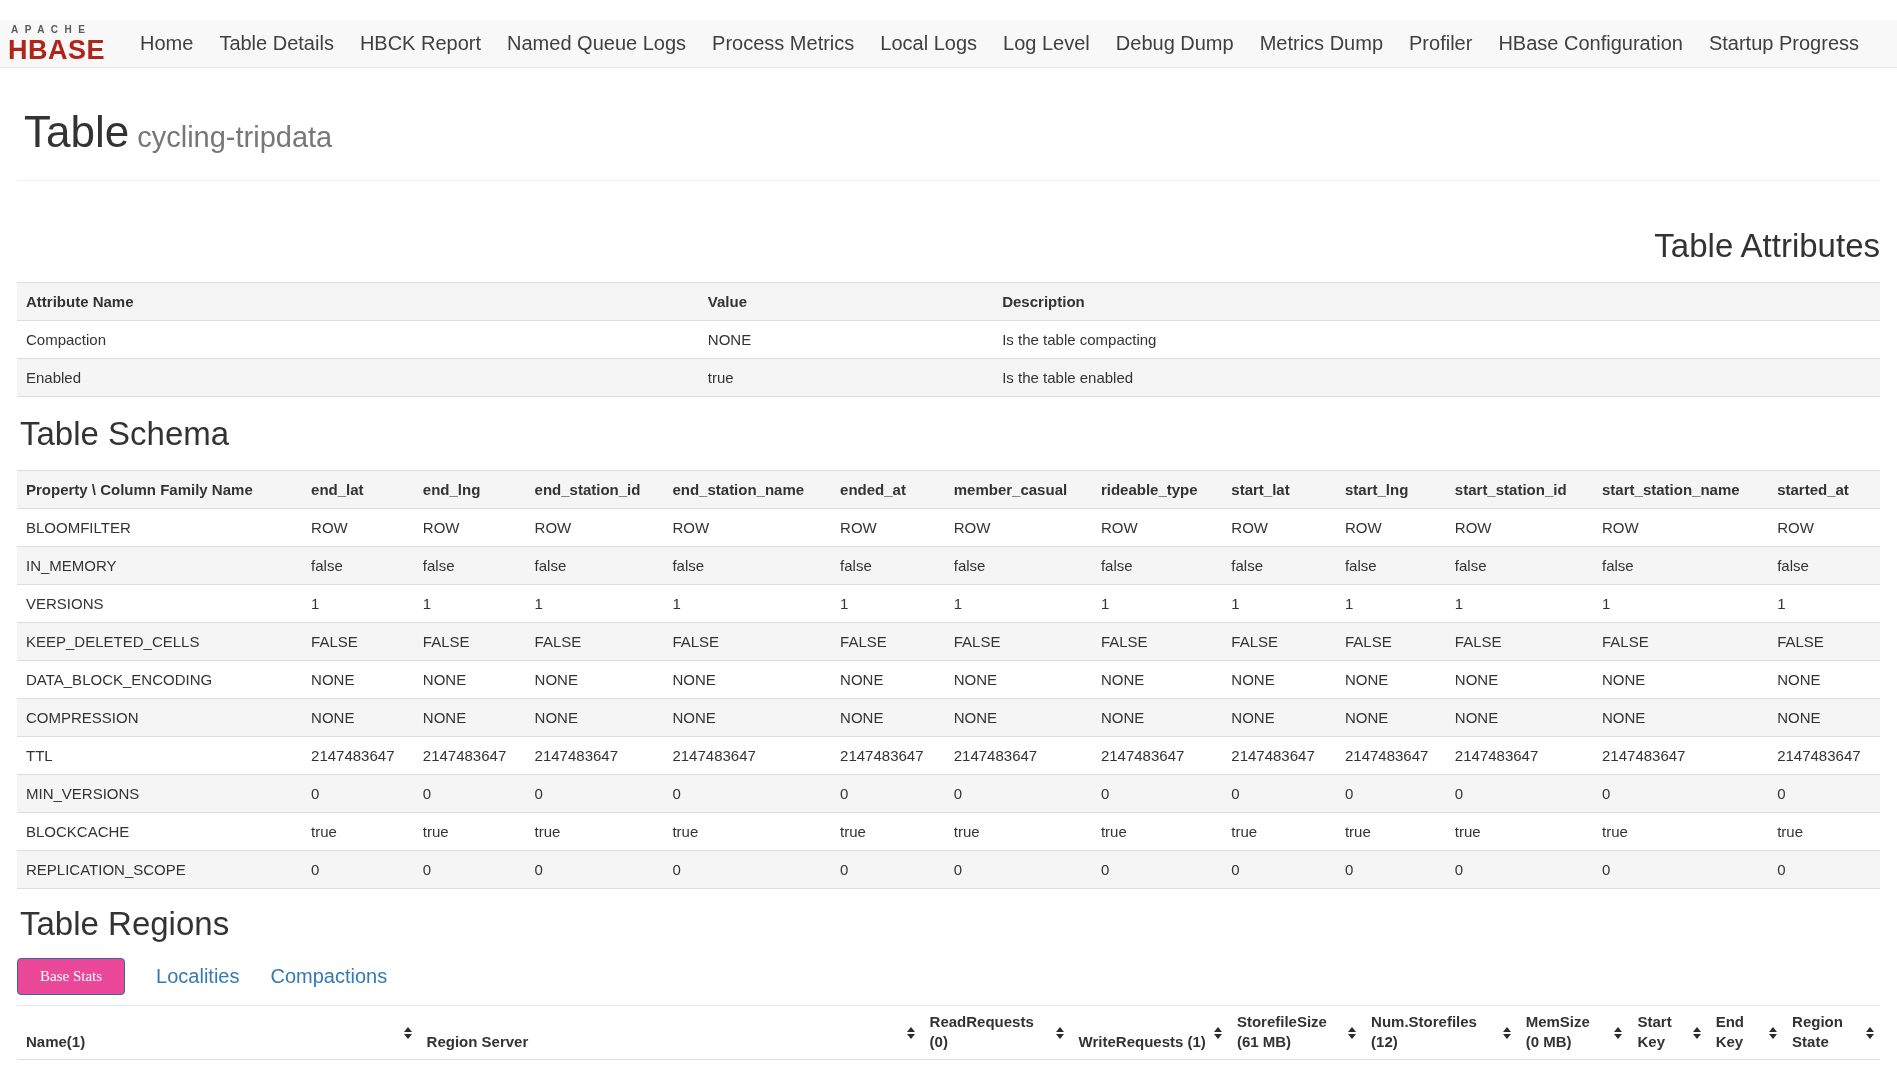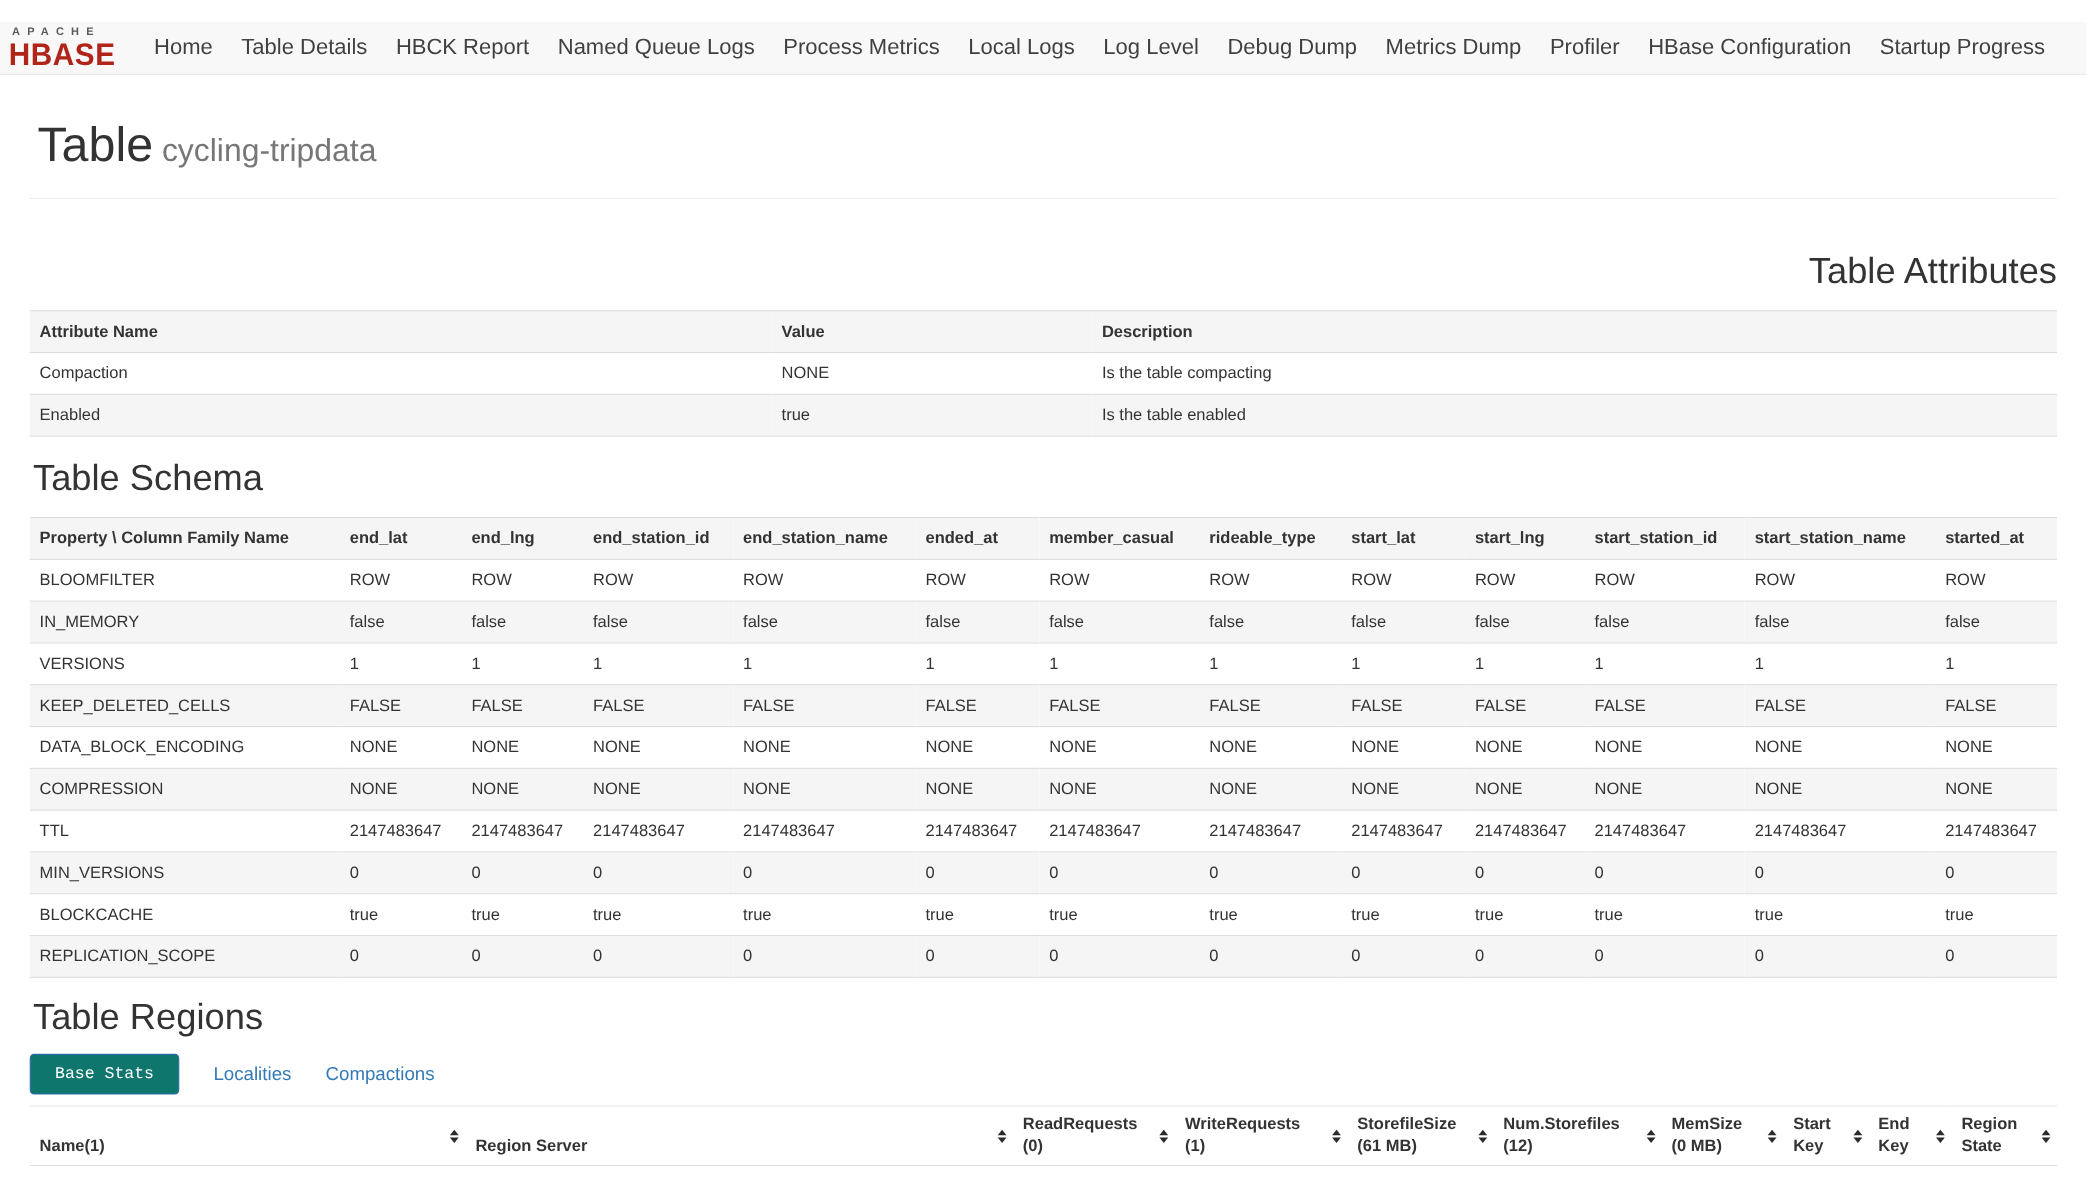--- a/index.html
+++ b/index.html
@@ -58,21 +58,21 @@
     display:flex;
     align-items:center;
     padding:0 13px;
     color:#404040;
     font-size:20px;
     cursor:pointer;
     white-space:nowrap;
   }
 
   
-  .container { padding:0 27px; }
+  .container { padding:0 17px; }
 
   .page-header {
     margin-top:40px;
     padding-bottom:24px;
     border-bottom:1px solid #eee;
   }
   .page-header h1 {
     margin:0 0 0 7px;
     font-size:44px;
     font-weight:400;
@@ -158,32 +158,32 @@
     border-top:5px solid #2b2b2b;
   }
 
   
   .region-tabs {
     display:flex;
     align-items:center;
     margin:0 0 10px 0;
   }
   .tab-button {
-    background:#0f766e;
+    background:#ec4899;
     color:#fff;
     border:1px solid #2e6da4;
     border-radius:4px;
     font-size:15px;
-    font-family:Liberation Mono, monospace;
+    font-family:Liberation Serif, serif;
     padding:9px 22px;
     cursor:pointer;
   }
   .tab-link {
     color:#337ab7;
-    font-size:17px;
+    font-size:20px;
     margin-left:31px;
     text-decoration:none;
     cursor:pointer;
   }
 
   
   table.attrs-table col:nth-child(1){ width:36.6%; }
   table.attrs-table col:nth-child(2){ width:15.8%; }
   table.attrs-table col:nth-child(3){ width:47.6%; }
 </style>

